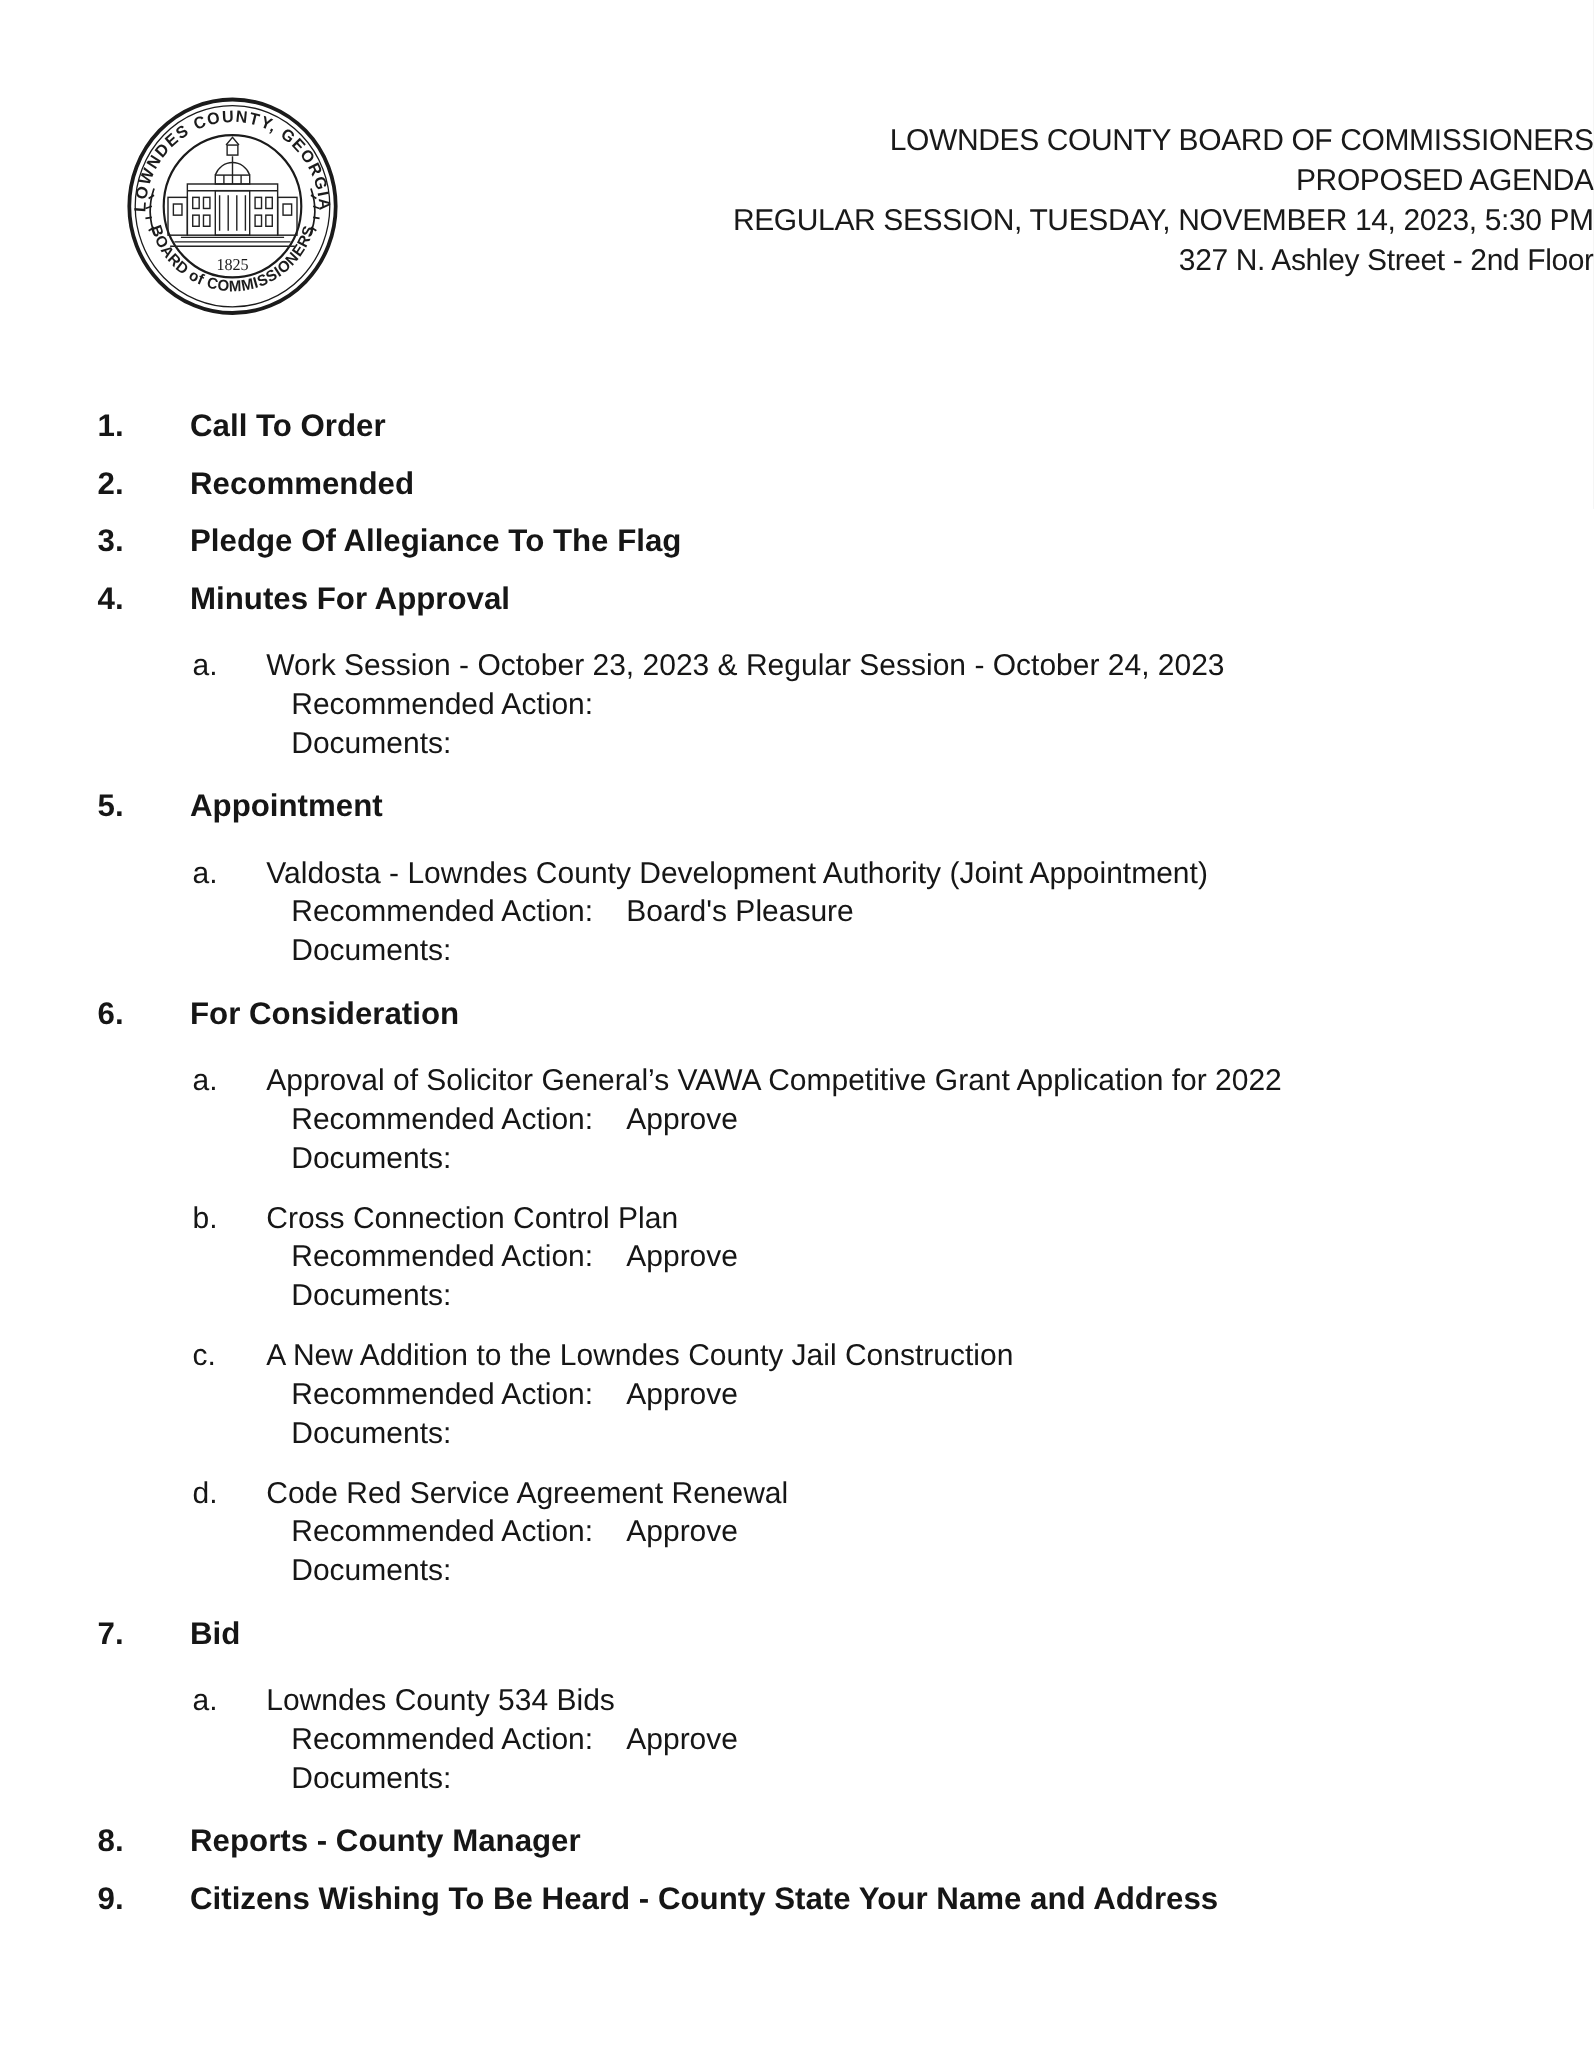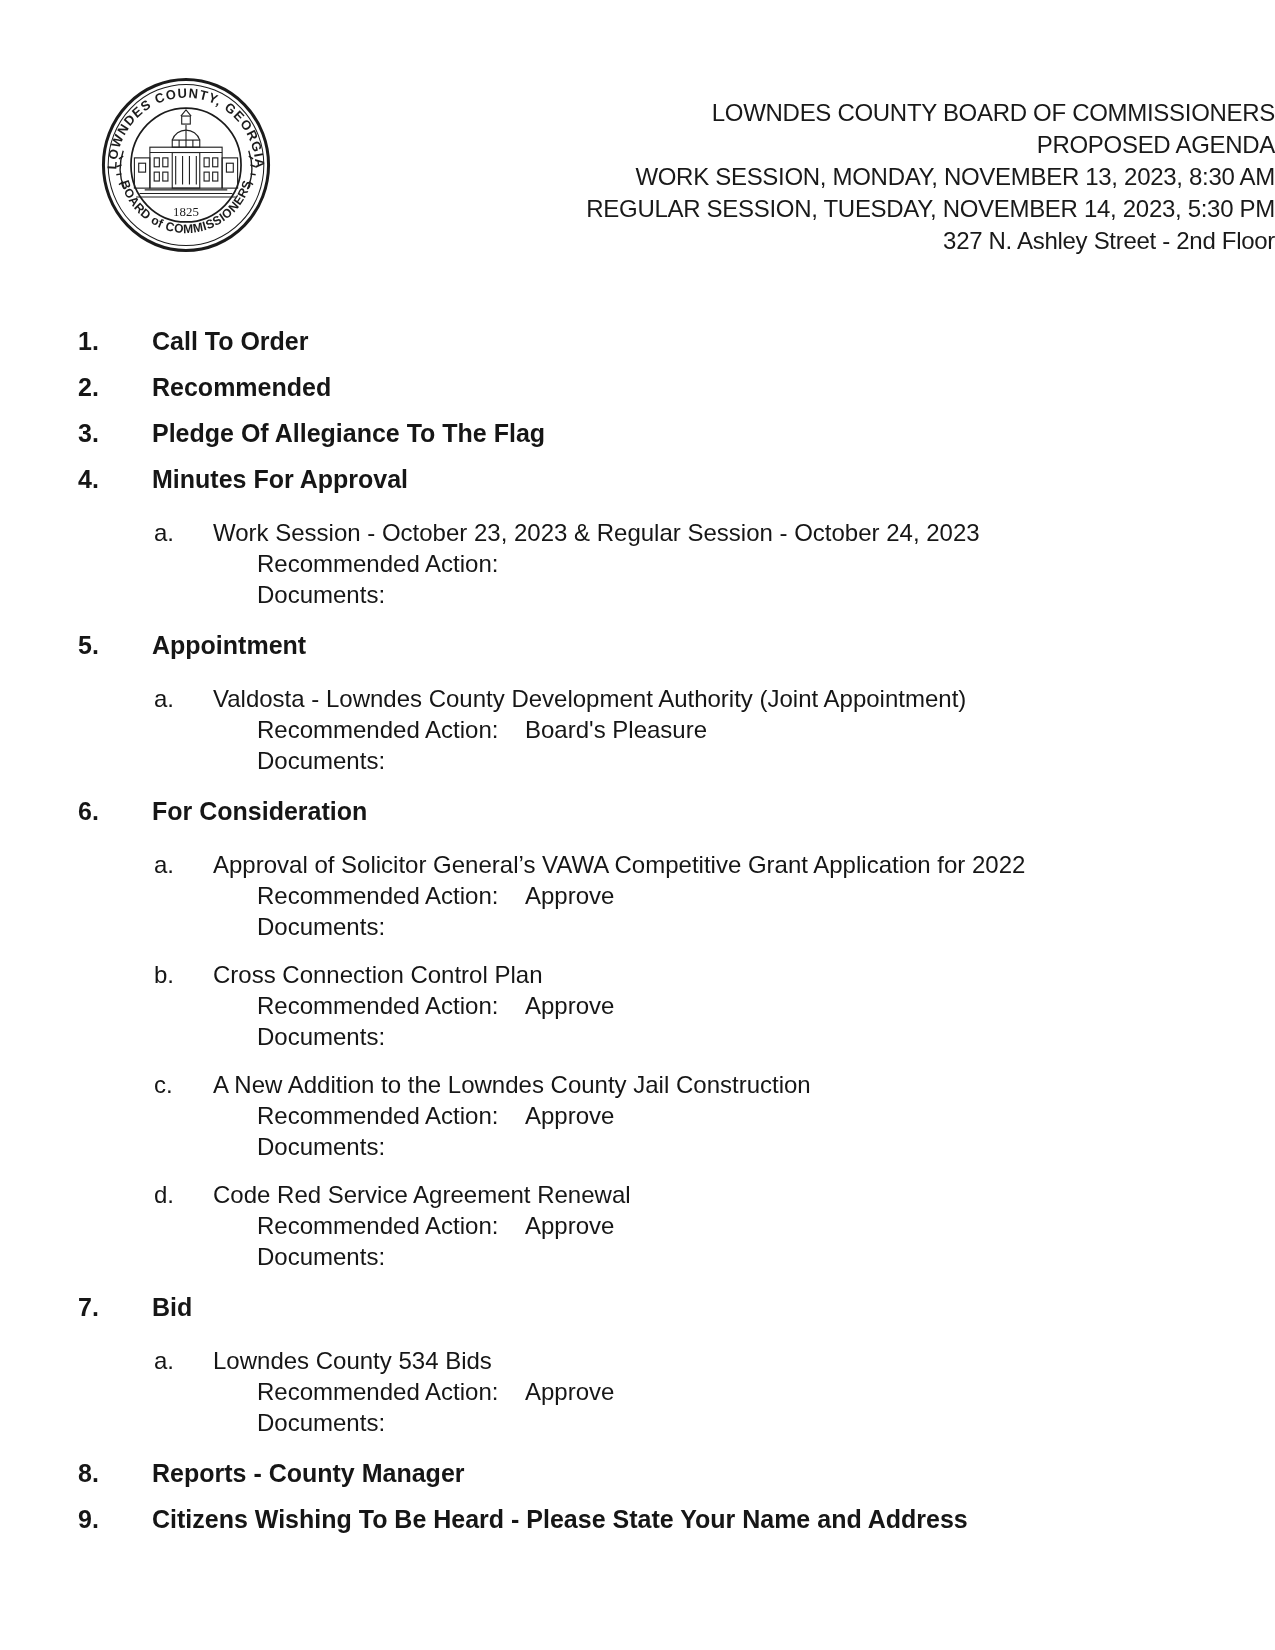--- a/index.html
+++ b/index.html
@@ -67,21 +67,21 @@
     top: 0;
   }
 
   .row.sub { padding-left: 213px; }
   .row.sub .letter {
     position: absolute;
     left: 154px;
     top: 0;
   }
 
-  .detail { display: flex; margin-left: 44px; }
+  .detail { display: flex; margin-left: 20px; }
   .detail-label { width: 268px; flex: 0 0 268px; }
   .detail-value { white-space: nowrap; }
 
   
   .row.item + .row.item { margin-top: 15px; }
   .row.item + .row.sub  { margin-top: 22px; }
   .row.sub  + .row.sub  { margin-top: 17px; }
   .row.sub  + .row.item { margin-top: 20px; }
 </style>
 </head>
@@ -142,21 +142,20 @@
       <path d="M 173 84 C 178 98 178 112 172 126"></path>
       <path d="M 173 90 l 5 3 M 175 100 l 6 2 M 175 110 l 6 1 M 173 119 l 5 3"></path>
     </g>
 
     <text class="seal-year" x="100" y="157" text-anchor="middle">1825</text>
   </svg>
 
   <div class="header-block">
     <div class="header-line">LOWNDES COUNTY BOARD OF COMMISSIONERS</div>
     <div class="header-line">PROPOSED AGENDA</div>
-    <div class="header-line">WORK SESSION, MONDAY, NOVEMBER 13, 2023, 8:30 AM</div>
     <div class="header-line">REGULAR SESSION, TUESDAY, NOVEMBER 14, 2023, 5:30 PM</div>
     <div class="header-line">327 N. Ashley Street - 2nd Floor</div>
   </div>
 
   <div class="agenda" id="agenda">
     <div class="row item">
       <span class="num">1.</span>
       <span class="title">Call To Order</span>
     </div>
 
@@ -295,17 +294,17 @@
       </div>
     </div>
 
     <div class="row item">
       <span class="num">8.</span>
       <span class="title">Reports - County Manager</span>
     </div>
 
     <div class="row item">
       <span class="num">9.</span>
-      <span class="title">Citizens Wishing To Be Heard - Please State Your Name and Address</span>
+      <span class="title">Citizens Wishing To Be Heard - County State Your Name and Address</span>
     </div>
   </div>
 
 </div>
 
 </body></html>

